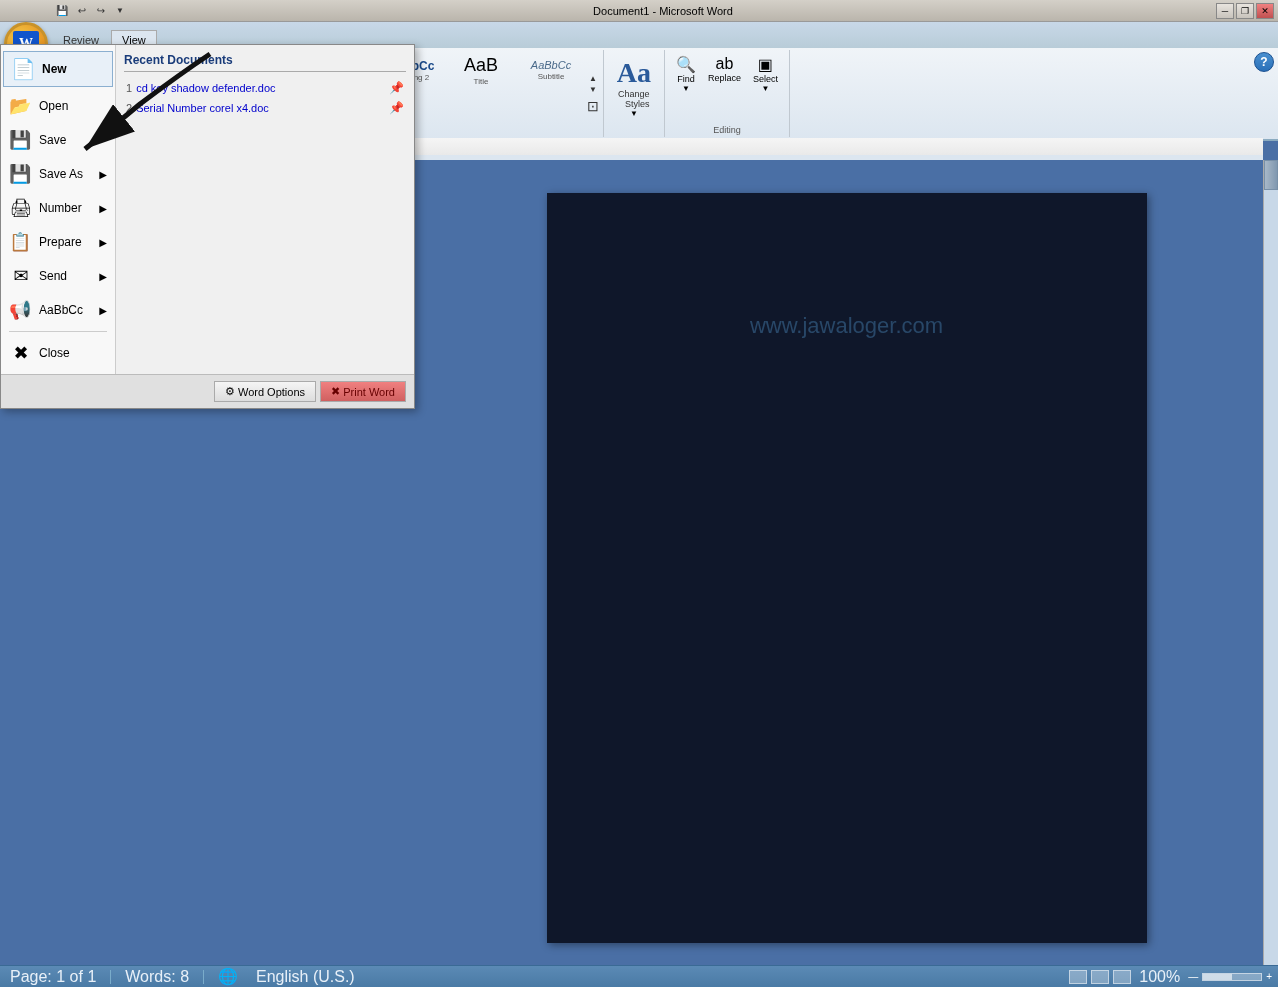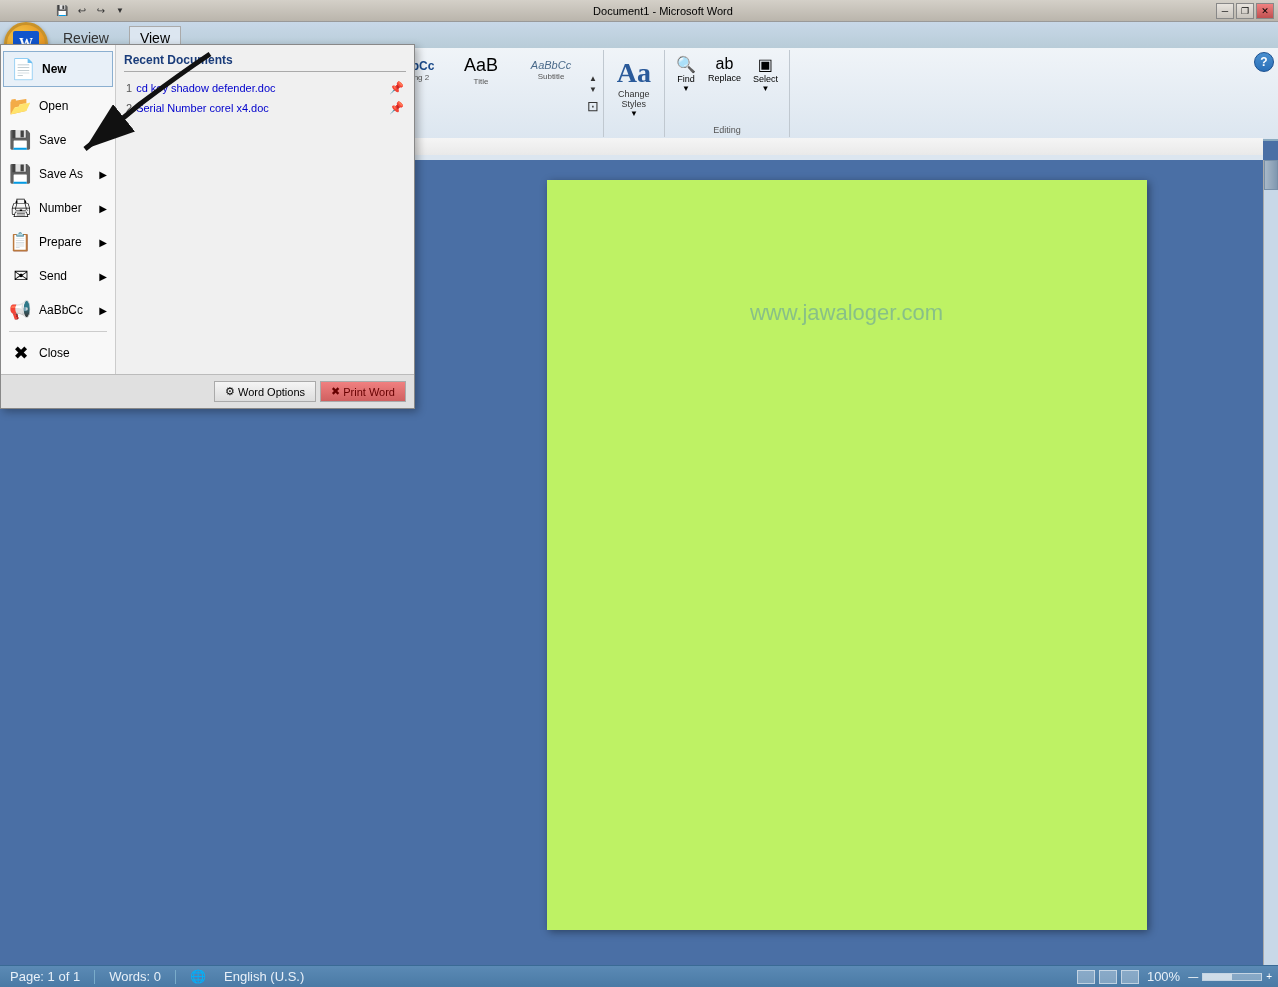--- a/index.html
+++ b/index.html
@@ -67,26 +67,26 @@
       border-radius: 50%;
       background: radial-gradient(circle at 35% 35%, #f4c94a, #e07e10);
       border: 3px solid #c8922a;
       display: flex; align-items: center; justify-content: center;
       cursor: pointer;
       z-index: 100;
       box-shadow: 0 2px 4px rgba(0,0,0,0.4);
     }
     .ribbon-tab {
       padding: 3px 10px 2px;
-      font-size: 14px;
+      font-size: 11px;
       color: #333;
       cursor: pointer;
       border: 1px solid transparent;
       border-bottom: none;
-      margin-right: 9px;
+      margin-right: 1px;
       background: transparent;
     }
     .ribbon-tab.active {
       background: #dce6f0;
       border-color: #aaa;
       color: #000;
     }
 
     
     .ribbon {
@@ -316,22 +316,22 @@
       overflow: hidden;
     }
     .page-bg {
       background: #4a6fa5;
       padding: 20px;
       min-height: 100%;
     }
     .doc-page {
       width: 600px;
       min-height: 750px;
-      background: #bef264;
-      margin: 0 auto;
+      background: #0f172a;
+      margin: 13px auto;
       box-shadow: 2px 2px 8px rgba(0,0,0,0.4);
       padding: 60px 72px;
     }
 
     
     .watermark {
       position: absolute;
       top: 50%;
       left: 50%;
       transform: translate(-50%, -50%);
@@ -362,21 +362,21 @@
       height: 22px;
       background: linear-gradient(to bottom, #5b8ab5, #4a7aa5);
       border-top: 1px solid #3a6a95;
       display: flex;
       align-items: center;
       padding: 0 6px;
       gap: 10px;
       color: white;
     }
     .status-item {
-      font-size: 13px;
+      font-size: 16px;
       color: #e8f0f8;
       padding: 1px 4px;
       text-align: center;
     }
     .status-sep {
       width: 1px;
       height: 14px;
       background: #7aacca;
     }
     .status-right {
@@ -548,21 +548,21 @@
     <div class="styles-expand" style="margin-left:2px;">
       <span class="expand-arrow">▲</span>
       <span class="expand-arrow">▼</span>
       <span class="expand-arrow" style="font-size:14px;margin-top:2px;">⊡</span>
     </div>
   </div>
 
   <div class="ribbon-group">
     <div class="change-styles-btn">
       <span style="font-size:28px;color:#2a5a9a;font-weight:bold;font-family:serif;">Aa</span>
-      <span style="font-size:9px;text-align:center;color:#333;">Change<br>Styles</span>
+      <span style="font-size:9px;text-align:right;color:#333;">Change<br>Styles</span>
       <span style="font-size:8px;">▼</span>
     </div>
     <div class="ribbon-group-label" style="visibility:hidden;">Styles</div>
   </div>
 
   <div class="ribbon-group">
     <div class="editing-content">
       <div class="edit-btn">
         <span style="font-size:16px;">🔍</span>
         <span style="font-size:9px;">Find</span>
@@ -681,21 +681,21 @@
   </div>
 </div>
 
 <div class="scrollbar-v">
   <div class="scrollbar-thumb"></div>
 </div>
 
 <div class="status-bar">
   <span class="status-item">Page: 1 of 1</span>
   <div class="status-sep"></div>
-  <span class="status-item">Words: 0</span>
+  <span class="status-item">Words: 8</span>
   <div class="status-sep"></div>
   <span class="status-item">🌐</span>
   <span class="status-item">English (U.S.)</span>
   <div class="status-right">
     <div class="view-btn"></div>
     <div class="view-btn"></div>
     <div class="view-btn"></div>
     <span class="status-item">100%</span>
     <span class="zoom-btn">—</span>
     <div style="width:60px;height:8px;background:rgba(255,255,255,0.3);border:1px solid rgba(255,255,255,0.5);display:flex;align-items:center;">

